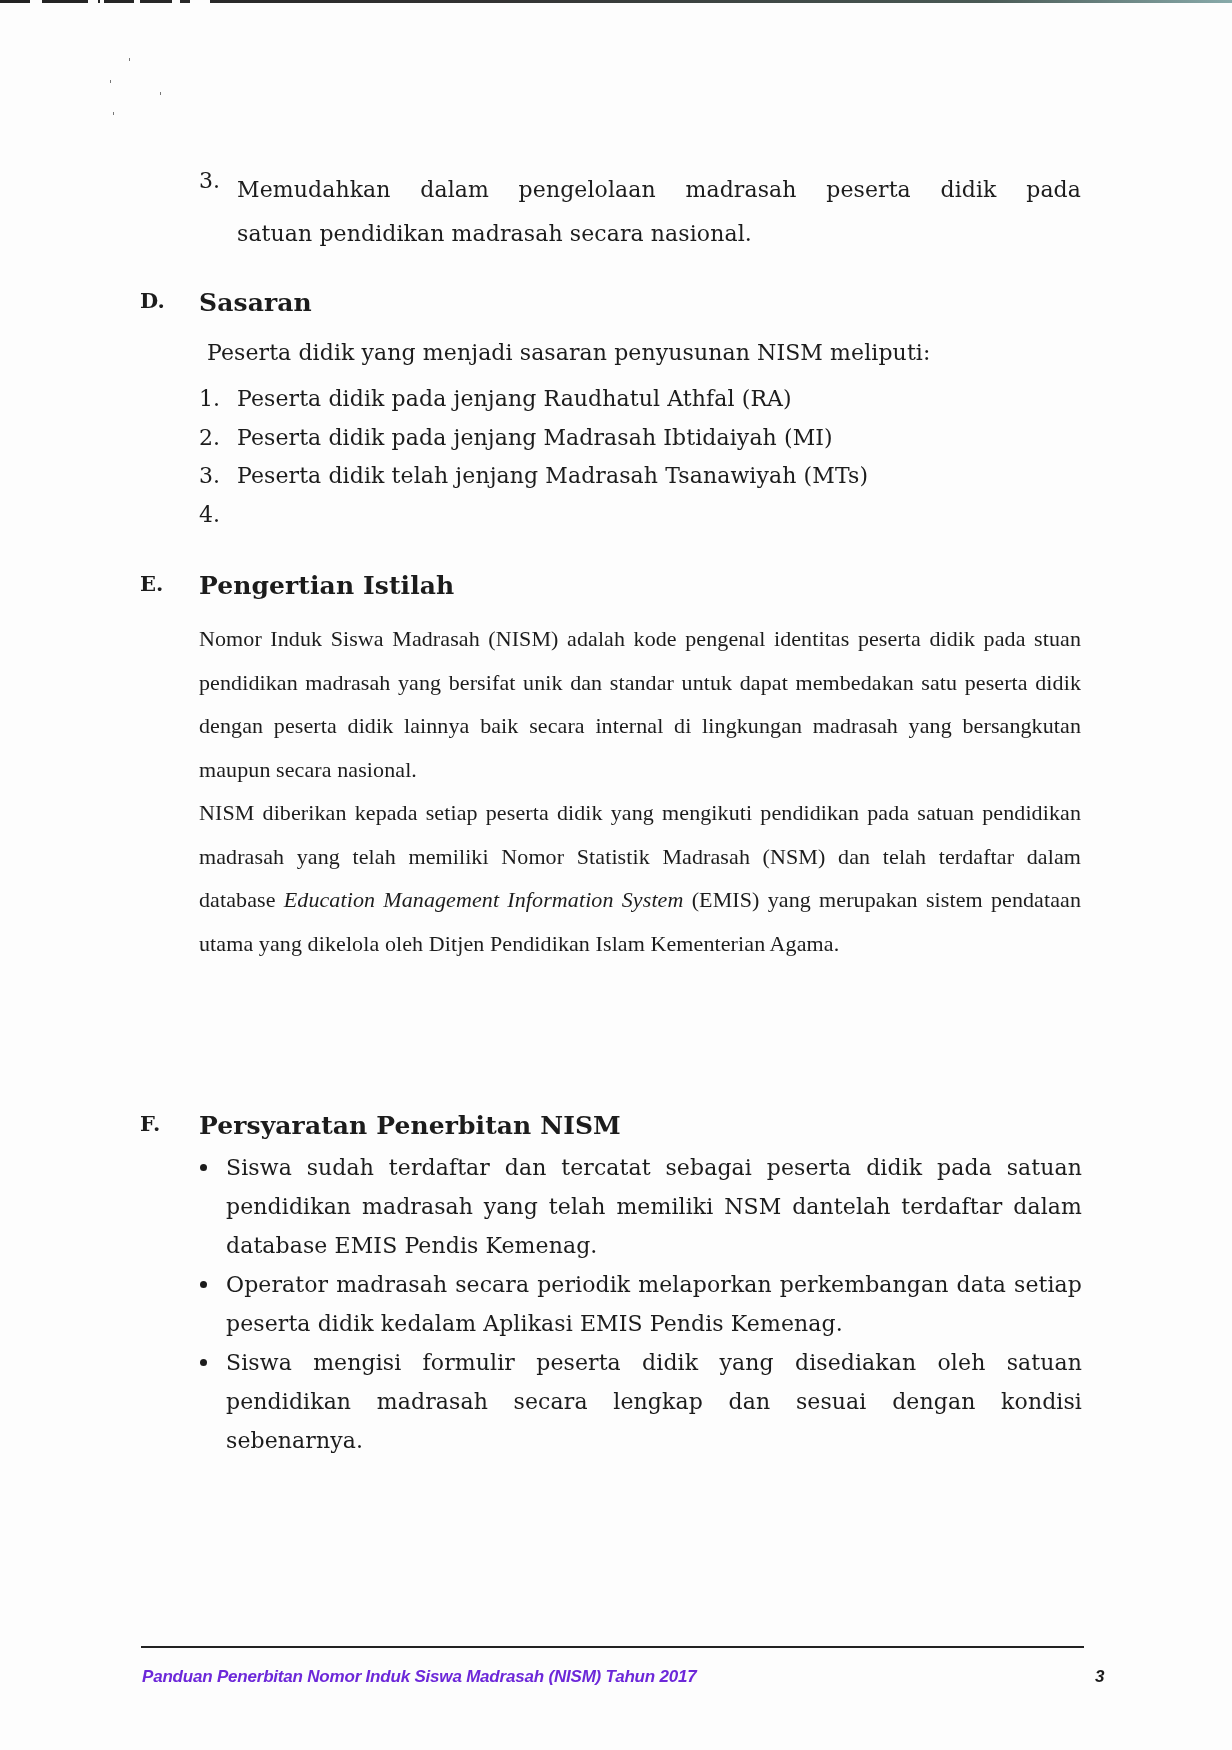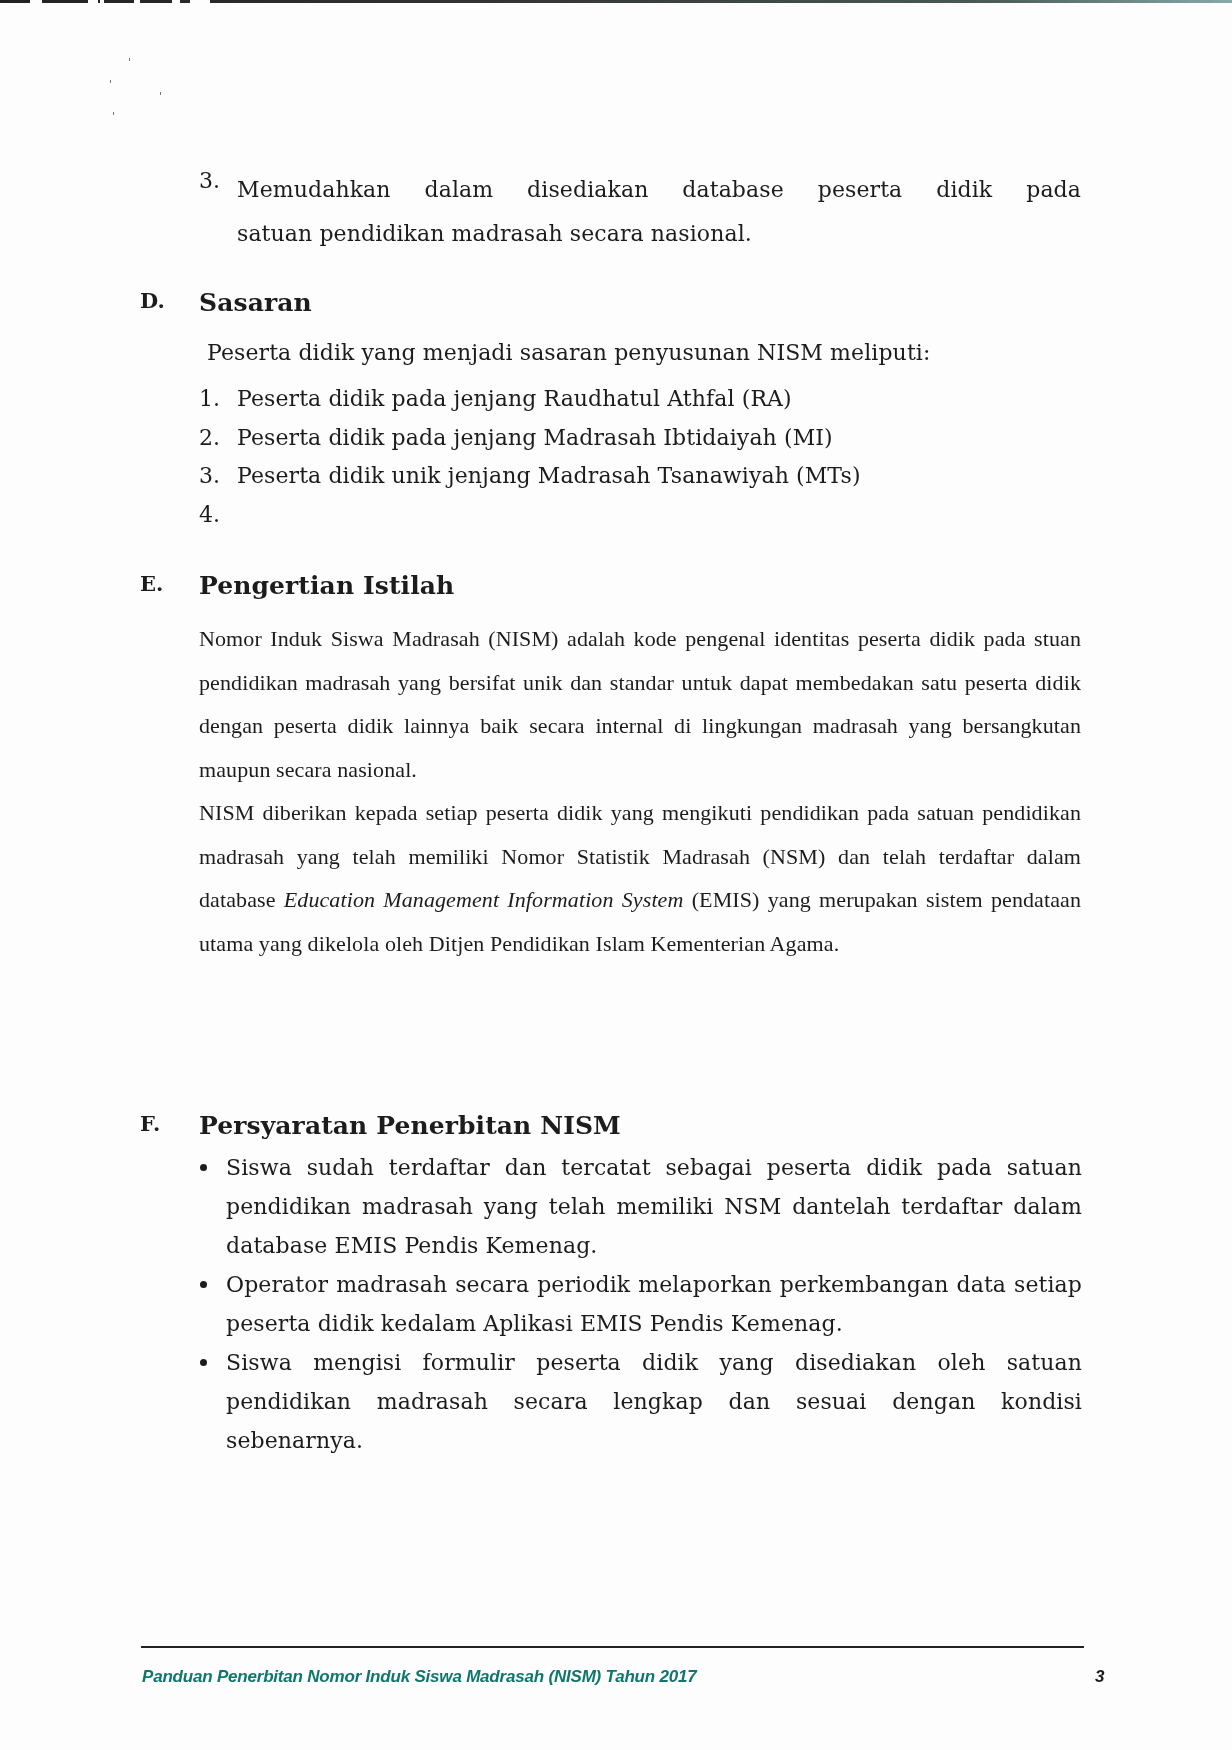--- a/index.html
+++ b/index.html
@@ -39,21 +39,21 @@
   .bul-list { list-style: none; margin: 0; padding: 0; }
   .bul-list li { position: relative; padding-left: 27px; line-height: 39px; text-align: justify; }
   .bul-list li .dot {
     position: absolute; left: 1px; top: 16px; width: 7px; height: 7px; border-radius: 50%; background: #1c1c1c;
   }
 
   .footer-rule { position: absolute; left: 141px; top: 1646px; width: 943px; height: 2px; background: #222; }
   .footer-text {
     position: absolute; left: 142px; top: 1667px;
     font-family: "Liberation Sans", sans-serif; font-style: italic; font-weight: bold;
-    font-size: 17px; color: #0f766e; letter-spacing: -0.2px;
+    font-size: 17px; color: #6d28d9; letter-spacing: -0.2px;
   }
   .footer-page {
     position: absolute; left: 1095px; top: 1667px;
     font-family: "Liberation Sans", sans-serif; font-style: italic; font-weight: bold;
     font-size: 17px; color: #1a1a1a;
   }
   em { font-style: italic; }
 </style>
 </head>
 <body>
@@ -69,34 +69,34 @@
 <span class="speck" style="left:129px;top:58px;"></span>
 <span class="speck" style="left:110px;top:80px;"></span>
 <span class="speck" style="left:160px;top:92px;"></span>
 <span class="speck" style="left:113px;top:112px;"></span>
 
 <div class="page txt">
 
   <div class="item3">
     <span class="num">3.</span>
     <div class="body">
-      <span class="line1">Memudahkan dalam disediakan database peserta didik pada</span>
+      <span class="line1">Memudahkan dalam pengelolaan madrasah peserta didik pada</span>
       <span>satuan pendidikan madrasah secara nasional.</span>
     </div>
   </div>
 
   <div class="section" style="top:288px;">
     <span class="sec-letter">D.</span>
     <span class="sec-title">Sasaran</span>
     <div class="sec-body" style="top:38px;">
       <p class="intro">Peserta didik yang menjadi sasaran penyusunan NISM meliputi:</p>
       <ol class="num-list">
         <li><span class="n">1.</span><span>Peserta didik pada jenjang Raudhatul Athfal (RA)</span></li>
         <li><span class="n">2.</span><span>Peserta didik pada jenjang Madrasah Ibtidaiyah (MI)</span></li>
-        <li><span class="n">3.</span><span>Peserta didik unik jenjang Madrasah Tsanawiyah (MTs)</span></li>
+        <li><span class="n">3.</span><span>Peserta didik telah jenjang Madrasah Tsanawiyah (MTs)</span></li>
         <li><span class="n">4.</span></li>
       </ol>
     </div>
   </div>
 
   <div class="section" style="top:571px;">
     <span class="sec-letter">E.</span>
     <span class="sec-title">Pengertian Istilah</span>
     <div class="sec-body" style="top:46px;font-family:Liberation Serif, serif;">
       <p class="para">Nomor Induk Siswa Madrasah (NISM) adalah kode pengenal identitas peserta didik pada stuan pendidikan madrasah yang bersifat unik dan standar untuk dapat membedakan satu peserta didik dengan peserta didik lainnya baik secara internal di lingkungan madrasah yang bersangkutan maupun secara nasional.</p>

